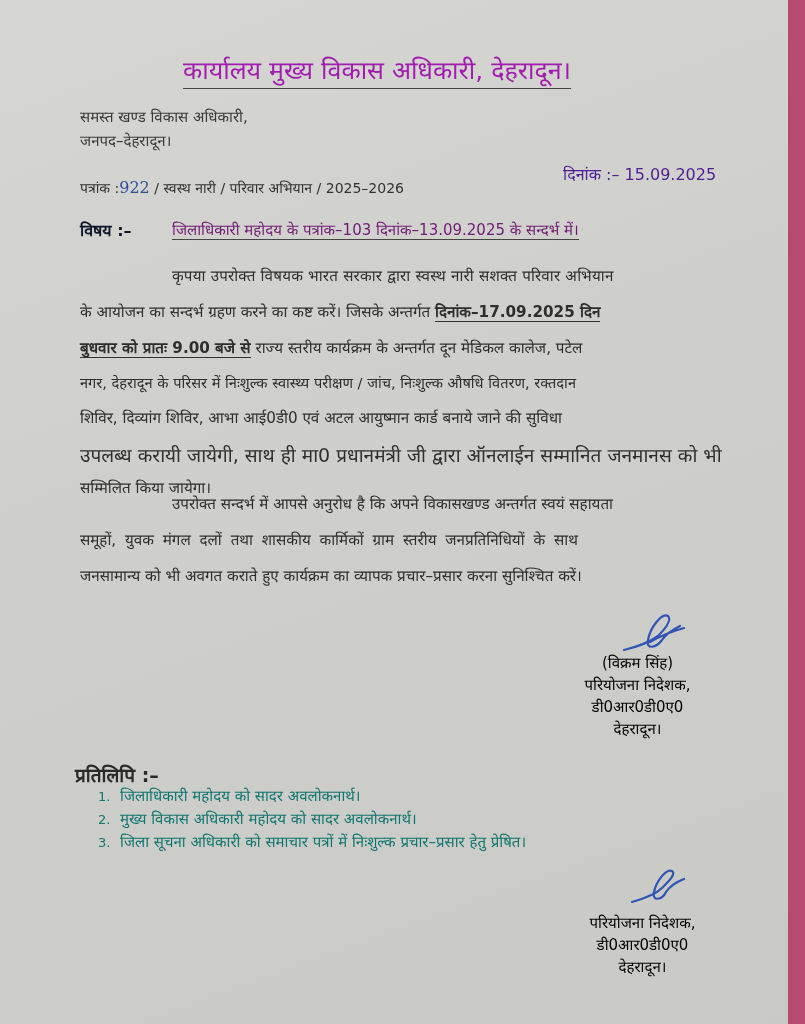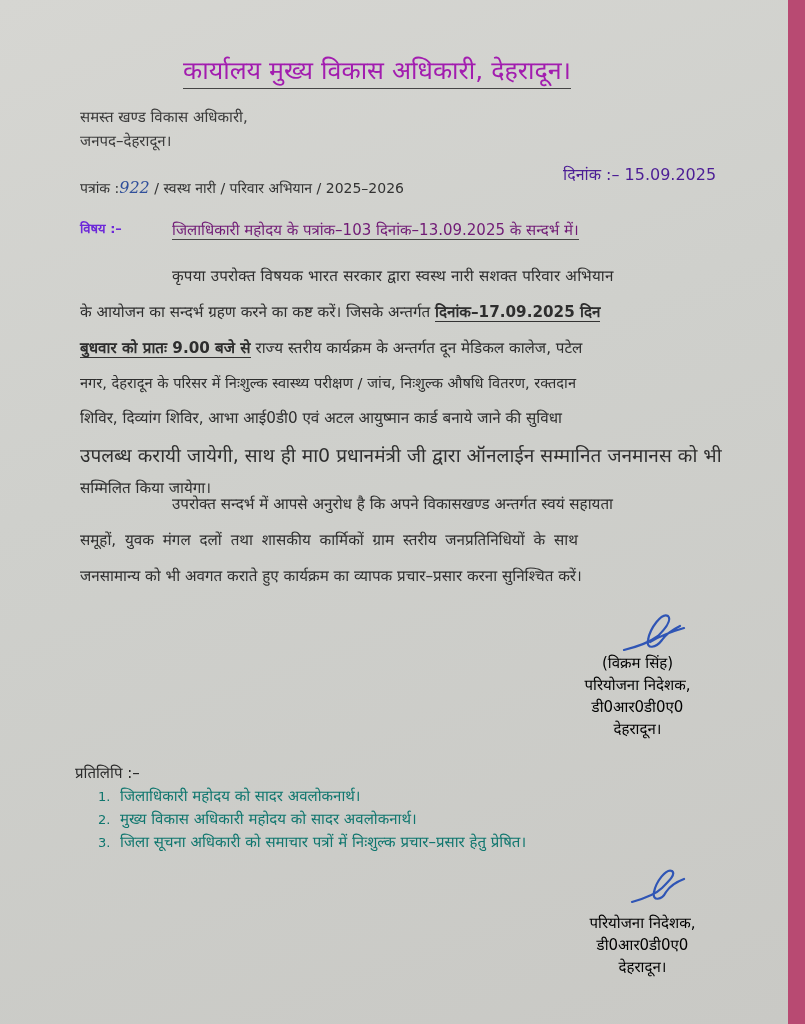--- a/index.html
+++ b/index.html
@@ -18,29 +18,29 @@
       position: absolute; right: 0; top: 0; width: 17px; height: 1024px;
       background: #b84a72;
     }
     .t { position: absolute; white-space: nowrap; }
     .title {
       left: 183px; top: 52px; font-size: 25px; color: #a21caf;
       border-bottom: 1.5px solid #444; padding-bottom: 2px;
     }
     .addr { left: 80px; font-size: 15px; color: #3a3a3a; }
     .ref { left: 80px; top: 178px; font-size: 14px; color: #333; }
-    .ref .hand { color: #2f4f9a; font-family: "DejaVu Serif", serif; font-style: italic; font-size: 16px; }
+    .ref .hand { color: #2f4f9a; font-family: "DejaVu Serif", serif; font-size: 16px; }
     .date { left: 563px; top: 163px; font-size: 16px; color: #4c1d95; }
-    .subj-label { left: 80px; top: 219px; font-size: 13px; font-weight: bold; color: #6d28d9; }
+    .subj-label { left: 80px; top: 219px; font-size: 16px; font-weight: bold; color: #0f172a; }
     .subj { left: 172px; top: 219px; font-size: 15px; color: #701a75; border-bottom: 1.3px solid #444; }
     .para { position: absolute; left: 80px; width: 640px; font-size: 15.2px; color: #2e2e2e; }
     .line { position: absolute; left: 0; white-space: nowrap; }
     .u { border-bottom: 1.3px solid #333; font-weight: bold; }
     .sig-block { position: absolute; text-align: center; font-size: 15px; color: #000000; line-height: 22px; }
-    .cc-title { left: 75px; top: 762px; font-size: 15px; font-weight: normal; }
+    .cc-title { left: 75px; top: 762px; font-size: 19px; font-weight: bold; }
     .cc-item { left: 98px; font-size: 15px; color: #0f766e; }
     .cc-item .n { display: inline-block; width: 22px; font-size: 13px; }
     svg.sig { position: absolute; }
   </style>
 </head>
 <body>
 
 <div class="paper"></div>
 <div class="edge"></div>
 

